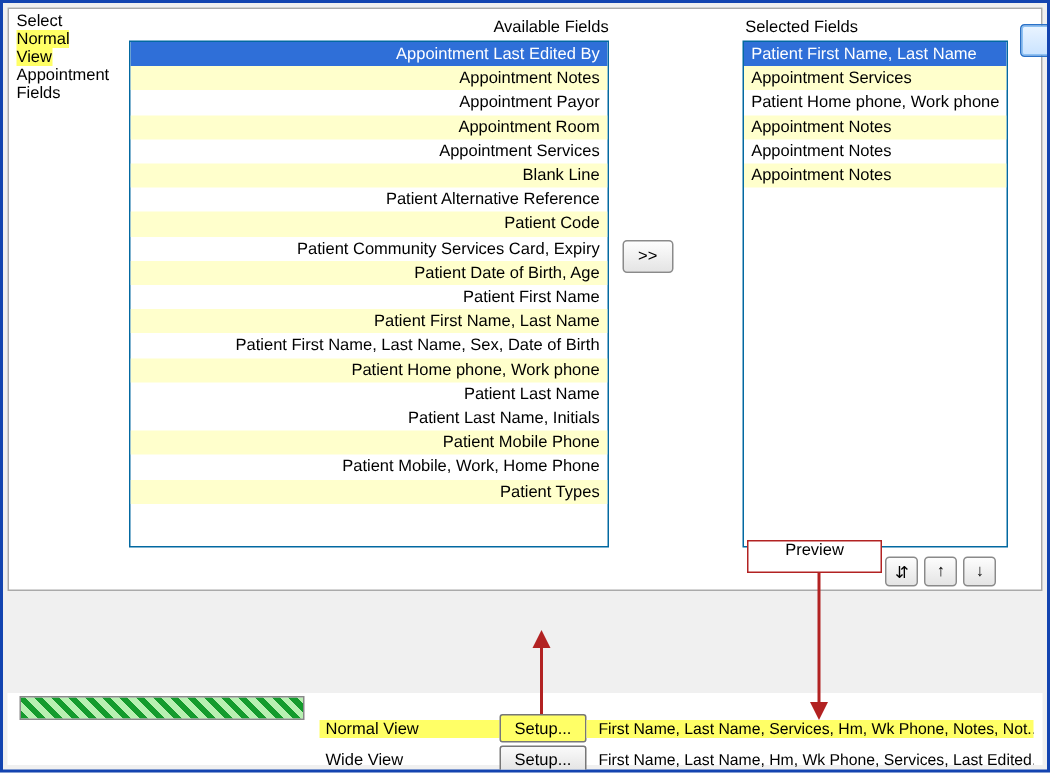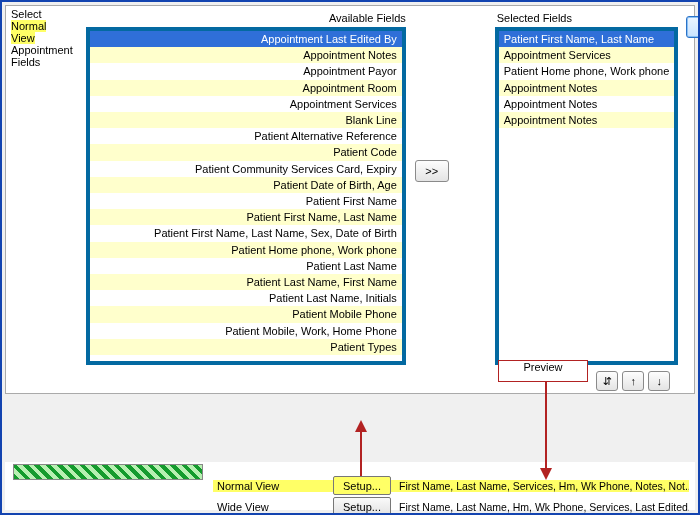--- a/index.html
+++ b/index.html
@@ -35,21 +35,21 @@
     display: flex;
     flex: 1;
     padding: 4px 8px 0 8px;
     gap: 6px;
   }
   .col { display: flex; flex-direction: column; }
   .col.left { width: 320px; text-align: right; }
   .col.right { flex: 1; padding-left: 37px; }
   .col-label { font-size: 11px; padding: 2px 0 3px 2px; }
   .listbox {
-    border: 4px solid #0369a1;
+    border: 1px solid #0369a1;
     background: #fff;
     height: 338px;
     overflow: hidden;
   }
   .listbox .item {
     padding: 1px 5px;
     font-size: 11px;
     line-height: 14.2px;
     white-space: nowrap;
     overflow: hidden;
@@ -159,21 +159,20 @@
           <div class="item alt">Blank Line</div>
           <div class="item">Patient Alternative Reference</div>
           <div class="item alt">Patient Code</div>
           <div class="item">Patient Community Services Card, Expiry</div>
           <div class="item alt">Patient Date of Birth, Age</div>
           <div class="item">Patient First Name</div>
           <div class="item alt">Patient First Name, Last Name</div>
           <div class="item">Patient First Name, Last Name, Sex, Date of Birth</div>
           <div class="item alt">Patient Home phone, Work phone</div>
           <div class="item">Patient Last Name</div>
-          <div class="item alt">Patient Last Name, First Name</div>
           <div class="item">Patient Last Name, Initials</div>
           <div class="item alt">Patient Mobile Phone</div>
           <div class="item">Patient Mobile, Work, Home Phone</div>
           <div class="item alt">Patient Types</div>
         </div>
     </div>
 
     <div class="mid-col">
       <button class="btn move-btn">&gt;&gt;</button>
     </div>

